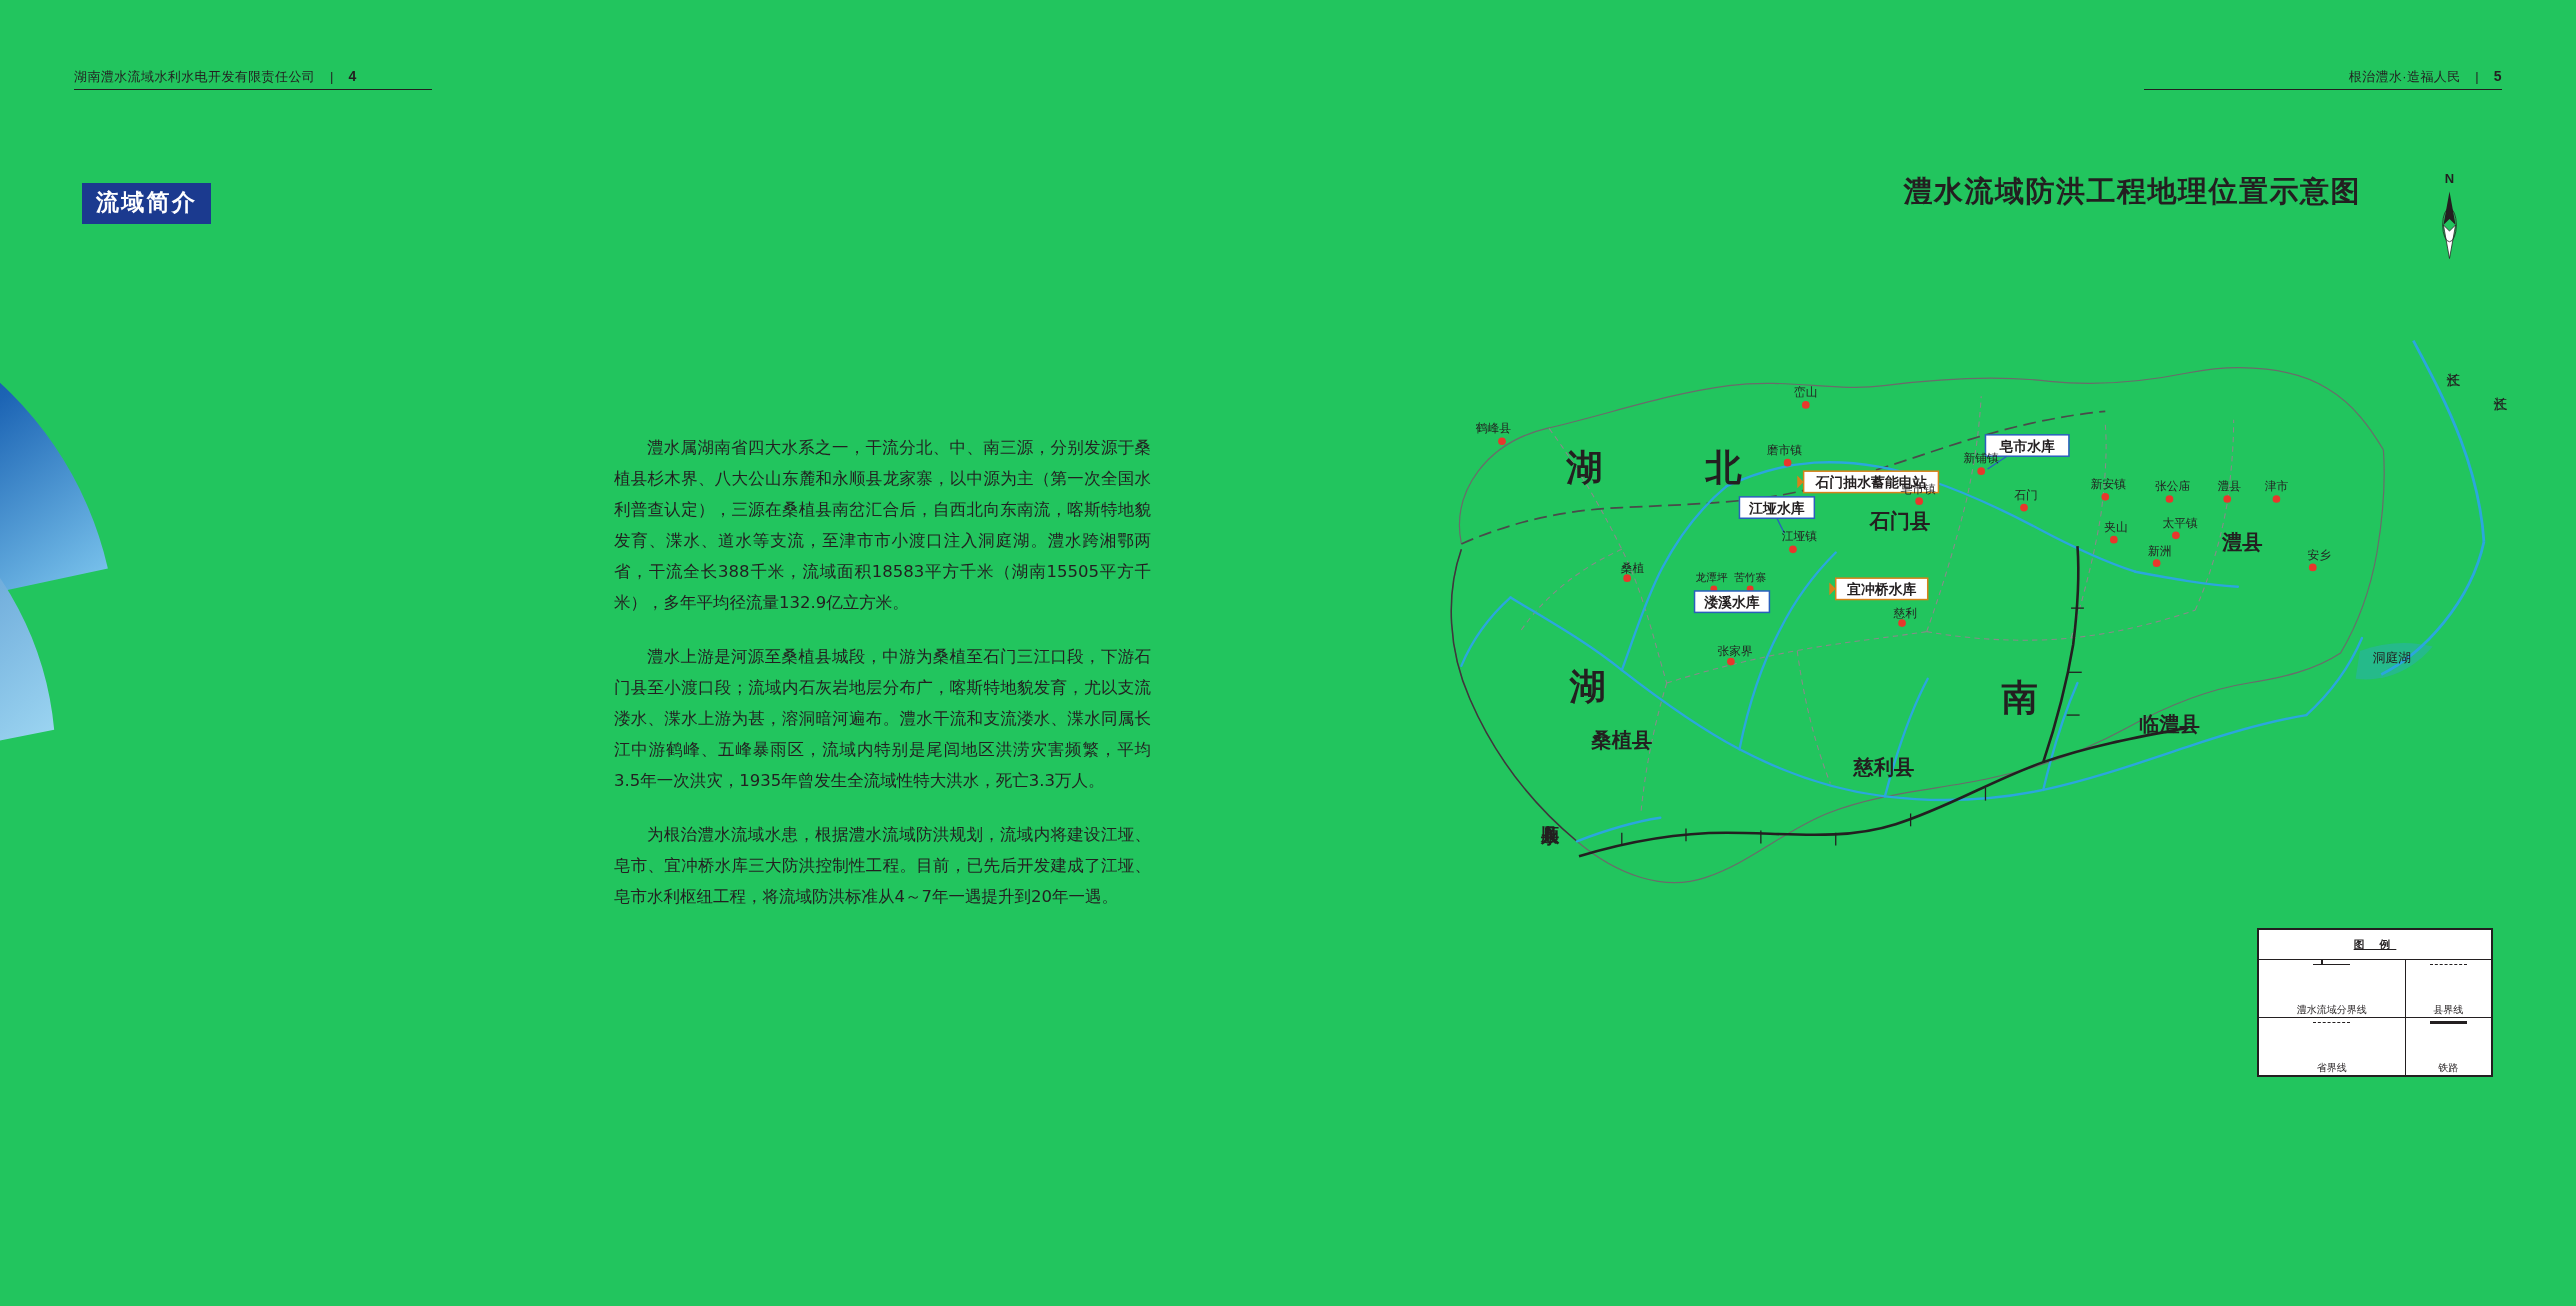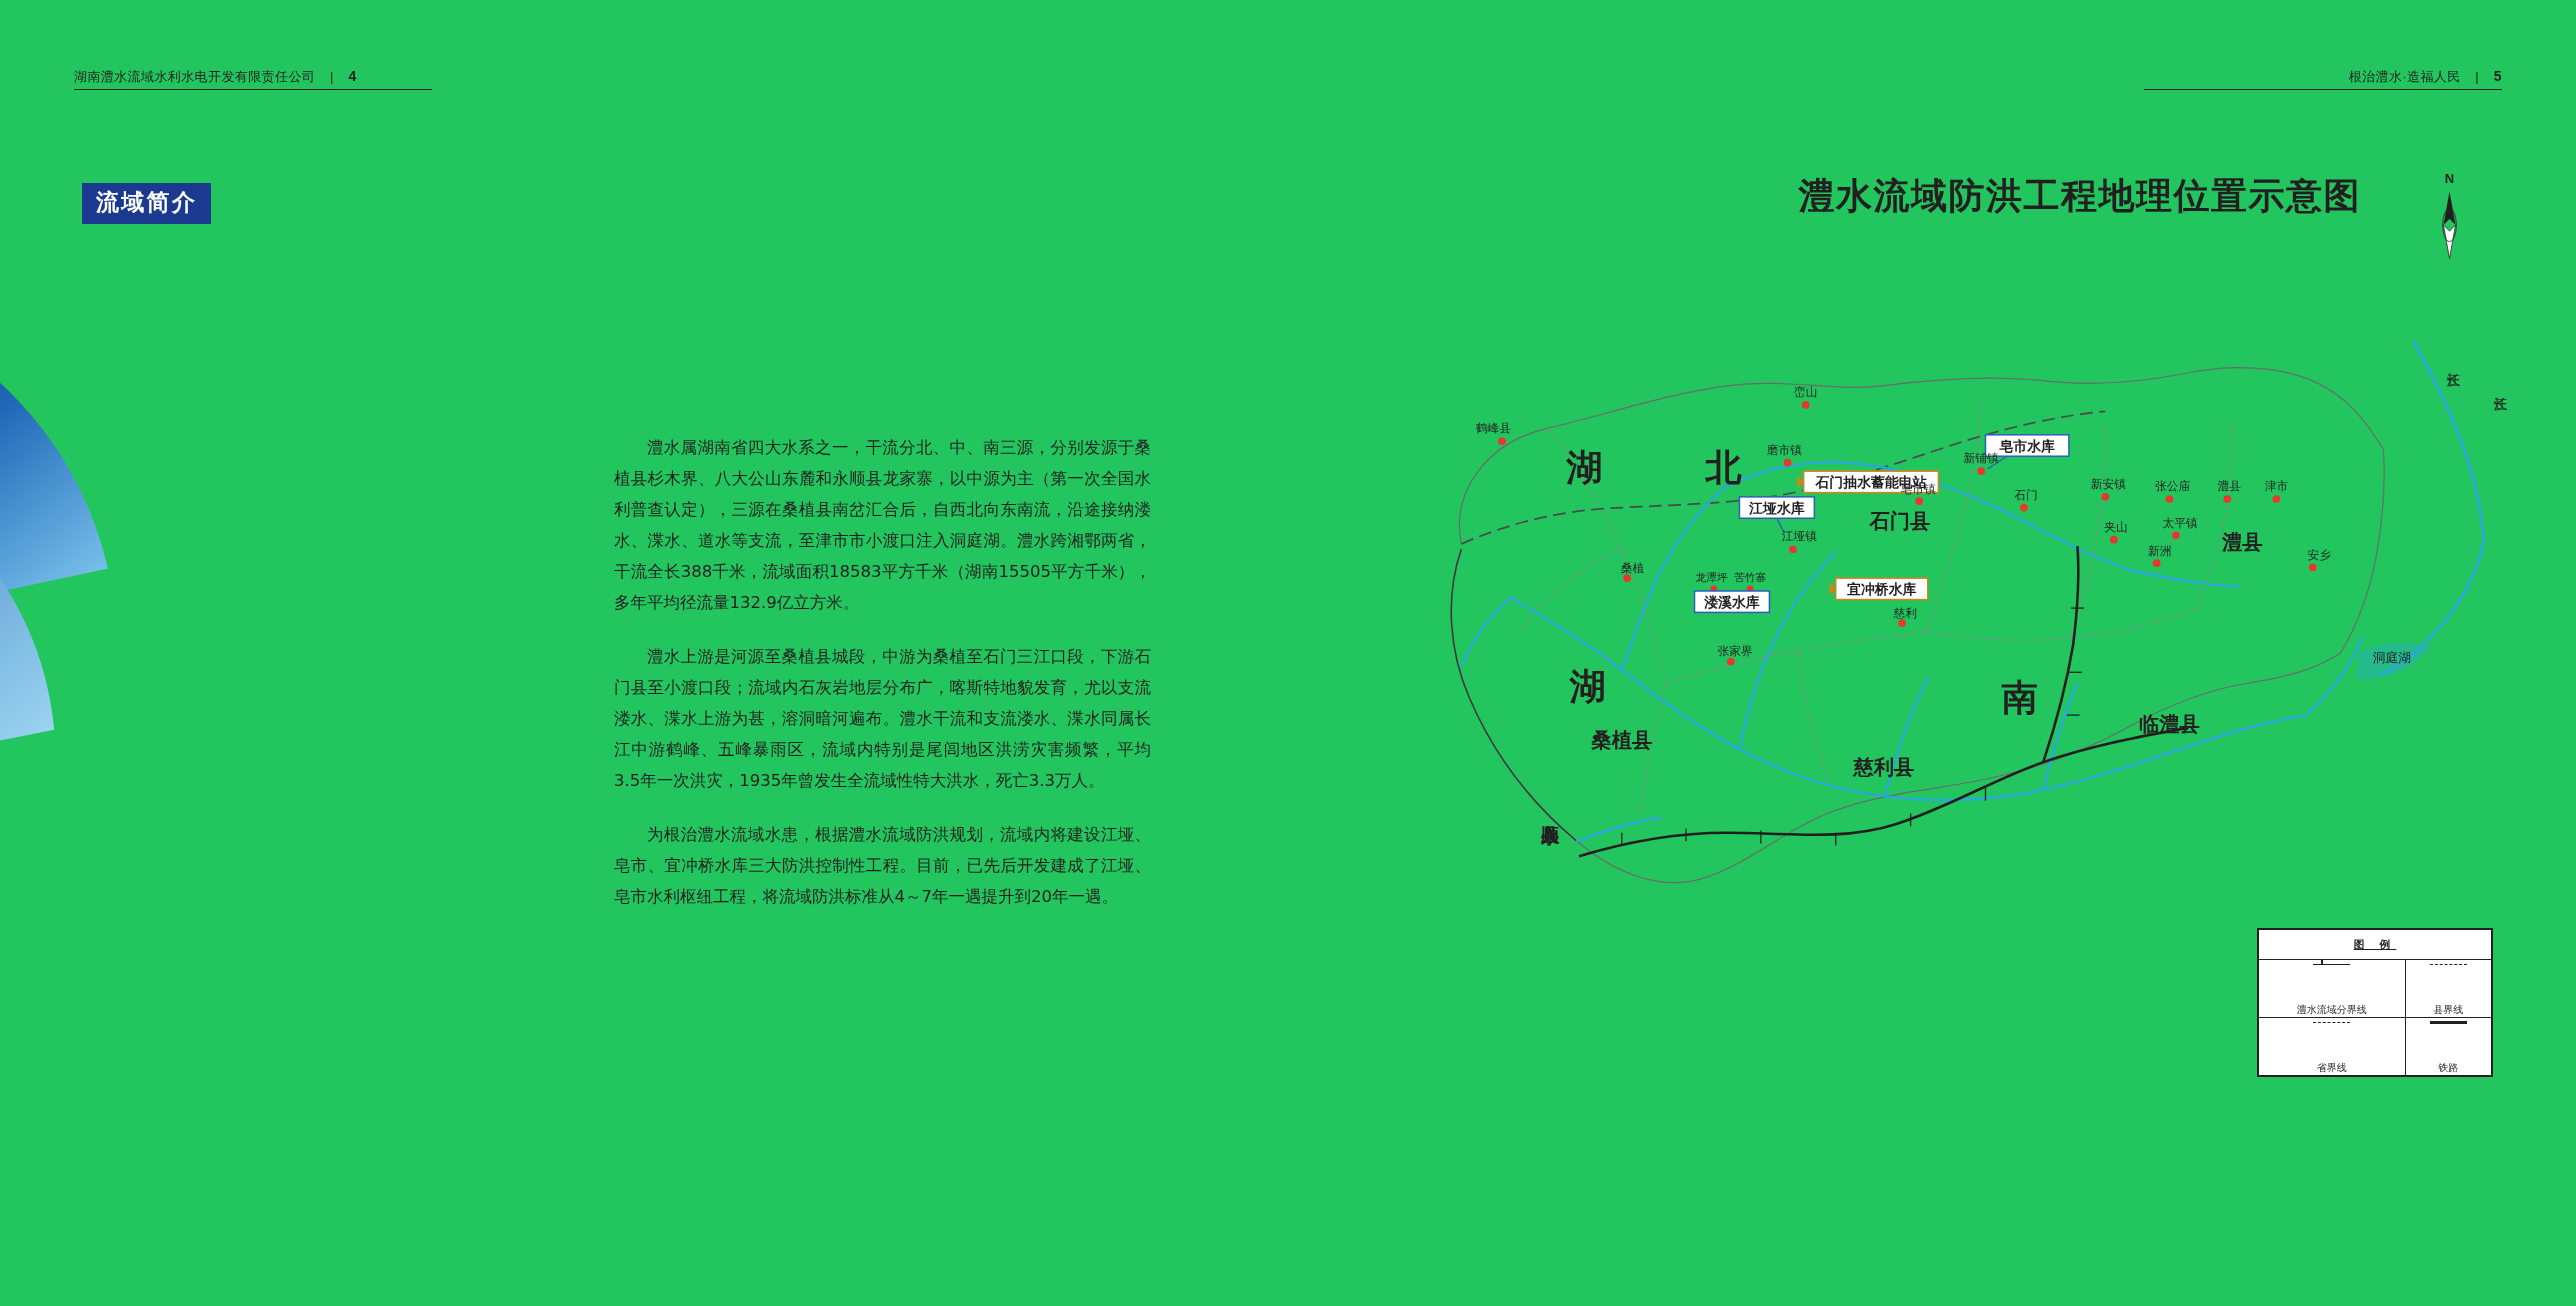--- a/index.html
+++ b/index.html
@@ -96,21 +96,21 @@
     margin: 0 0 23px 0;
     text-indent: 2em;
   }
   .bodytext p:last-child { margin-bottom: 0; }
 
   
   .map-title {
     position: absolute;
     right: 215px;
     top: 172px;
-    font-size: 36px;
+    font-size: 29px;
     font-weight: bold;
     color: #231f20;
     letter-spacing: 1.5px;
     white-space: nowrap;
   }
   .compass {
     position: absolute;
     right: 109px;
     top: 172px;
     width: 35px;
@@ -227,21 +227,21 @@
           </linearGradient>
         </defs>
         <path d="M -60 -100 A 470 470 0 0 1 470 260 L 330 290 A 330 330 0 0 0 -60 40 Z" fill="url(#gblue)"></path>
         <path d="M -60 90 A 420 420 0 0 1 400 470 L 250 500 A 275 275 0 0 0 -60 230 Z" fill="url(#gblue2)"></path>
         <path d="M -60 300 A 460 460 0 0 1 300 760 C 300 760 120 800 60 790 A 300 300 0 0 0 -60 470 Z" fill="url(#ggreen)"></path>
         <path d="M -60 560 A 300 300 0 0 1 150 840 L 10 860 A 180 180 0 0 0 -60 690 Z" fill="#1b9bd1"></path>
       </svg>
     </div>
 
     <div class="bodytext">
-      <p>澧水属湖南省四大水系之一，干流分北、中、南三源，分别发源于桑植县杉木界、八大公山东麓和永顺县龙家寨，以中源为主（第一次全国水利普查认定），三源在桑植县南岔汇合后，自西北向东南流，沿途接纳溇水、渫水、道水等支流，至津市市小渡口注入洞庭湖。澧水跨湘鄂两省，干流全长388千米，流域面积18583平方千米（湖南15505平方千米），多年平均径流量132.9亿立方米。</p>
+      <p>澧水属湖南省四大水系之一，干流分北、中、南三源，分别发源于桑植县杉木界、八大公山东麓和永顺县龙家寨，以中源为主（第一次全国水利普查认定），三源在桑植县南岔汇合后，自西北向东南流，喀斯特地貌发育、渫水、道水等支流，至津市市小渡口注入洞庭湖。澧水跨湘鄂两省，干流全长388千米，流域面积18583平方千米（湖南15505平方千米），多年平均径流量132.9亿立方米。</p>
       <p>澧水上游是河源至桑植县城段，中游为桑植至石门三江口段，下游石门县至小渡口段；流域内石灰岩地层分布广，喀斯特地貌发育，尤以支流溇水、渫水上游为甚，溶洞暗河遍布。澧水干流和支流溇水、渫水同属长江中游鹤峰、五峰暴雨区，流域内特别是尾闾地区洪涝灾害频繁，平均3.5年一次洪灾，1935年曾发生全流域性特大洪水，死亡3.3万人。</p>
       <p>为根治澧水流域水患，根据澧水流域防洪规划，流域内将建设江垭、皂市、宜冲桥水库三大防洪控制性工程。目前，已先后开发建成了江垭、皂市水利枢纽工程，将流域防洪标准从4～7年一遇提升到20年一遇。</p>
     </div>
   </div>
 
   <div class="page page-right">
 
     <div class="runhead runhead-right">
       <span>根治澧水·造福人民</span>
       <span class="sep">|</span>

